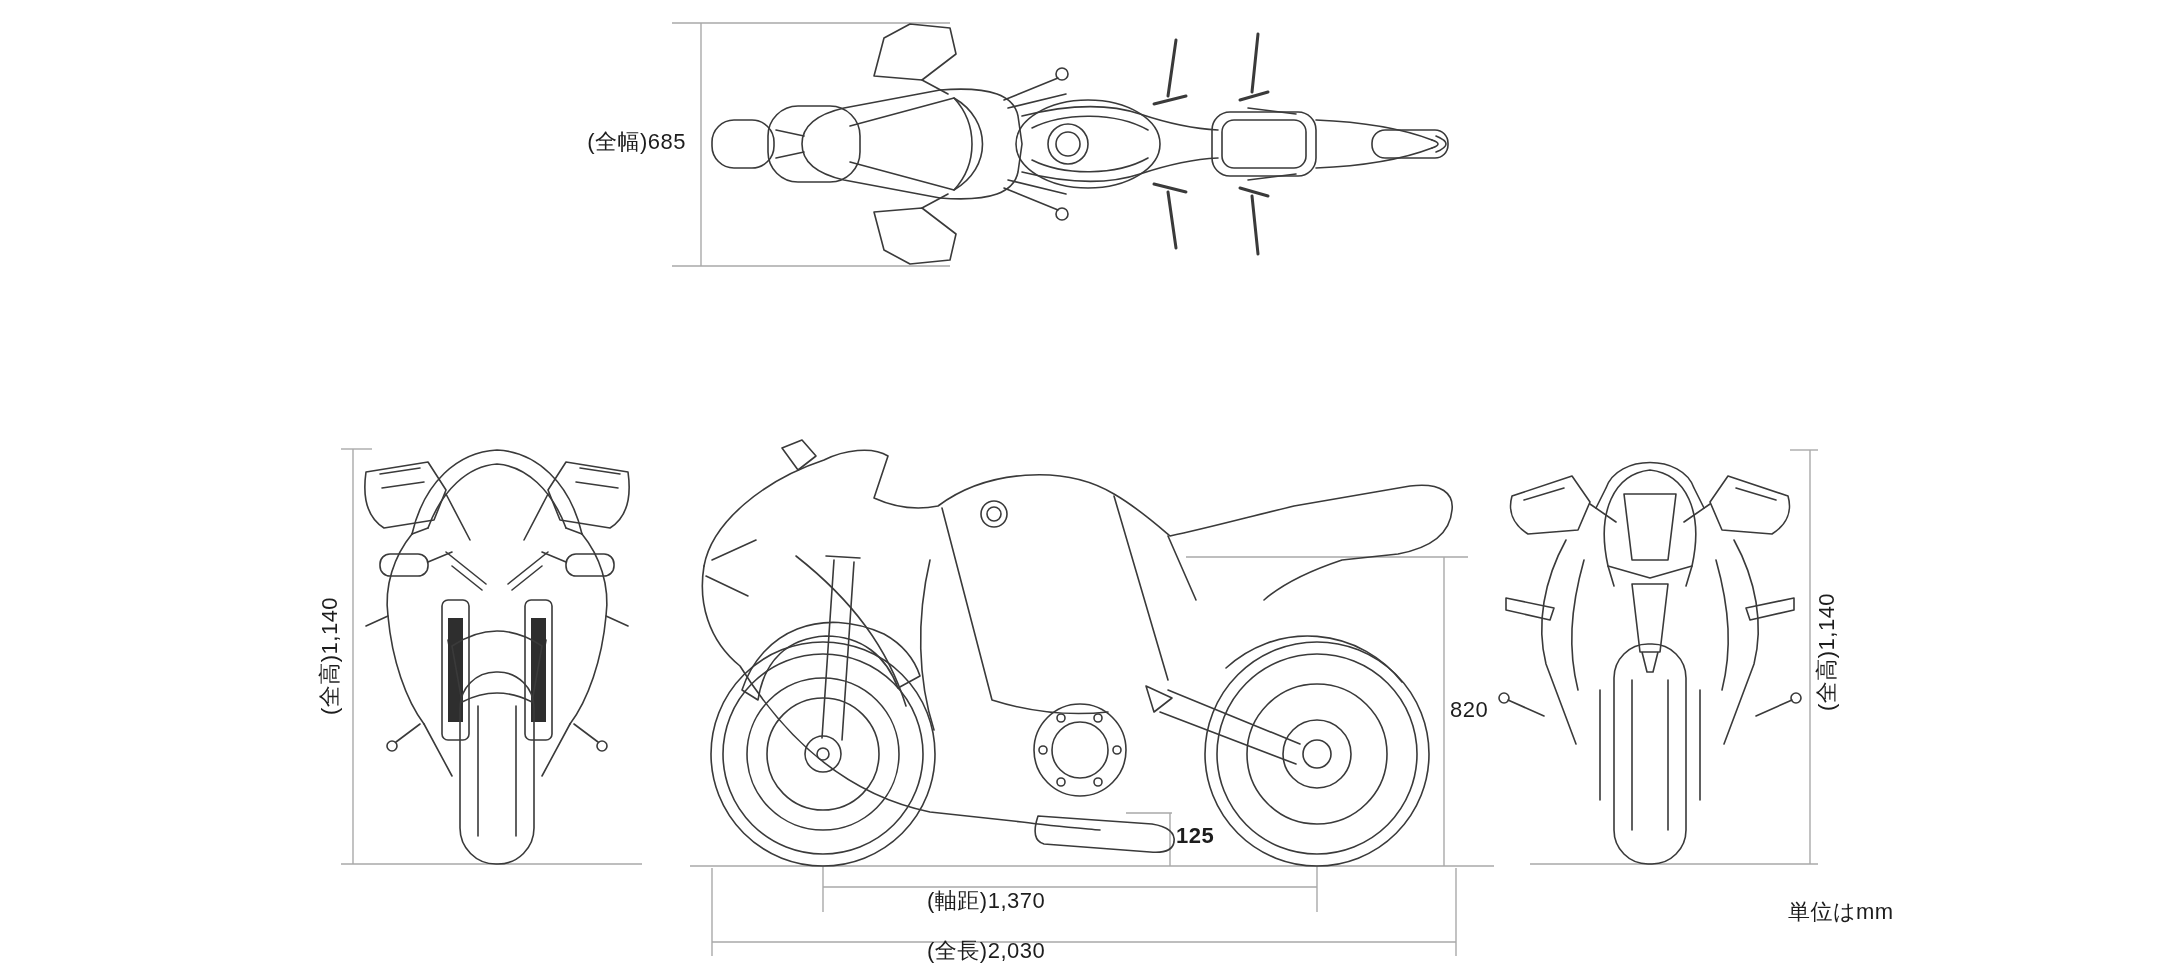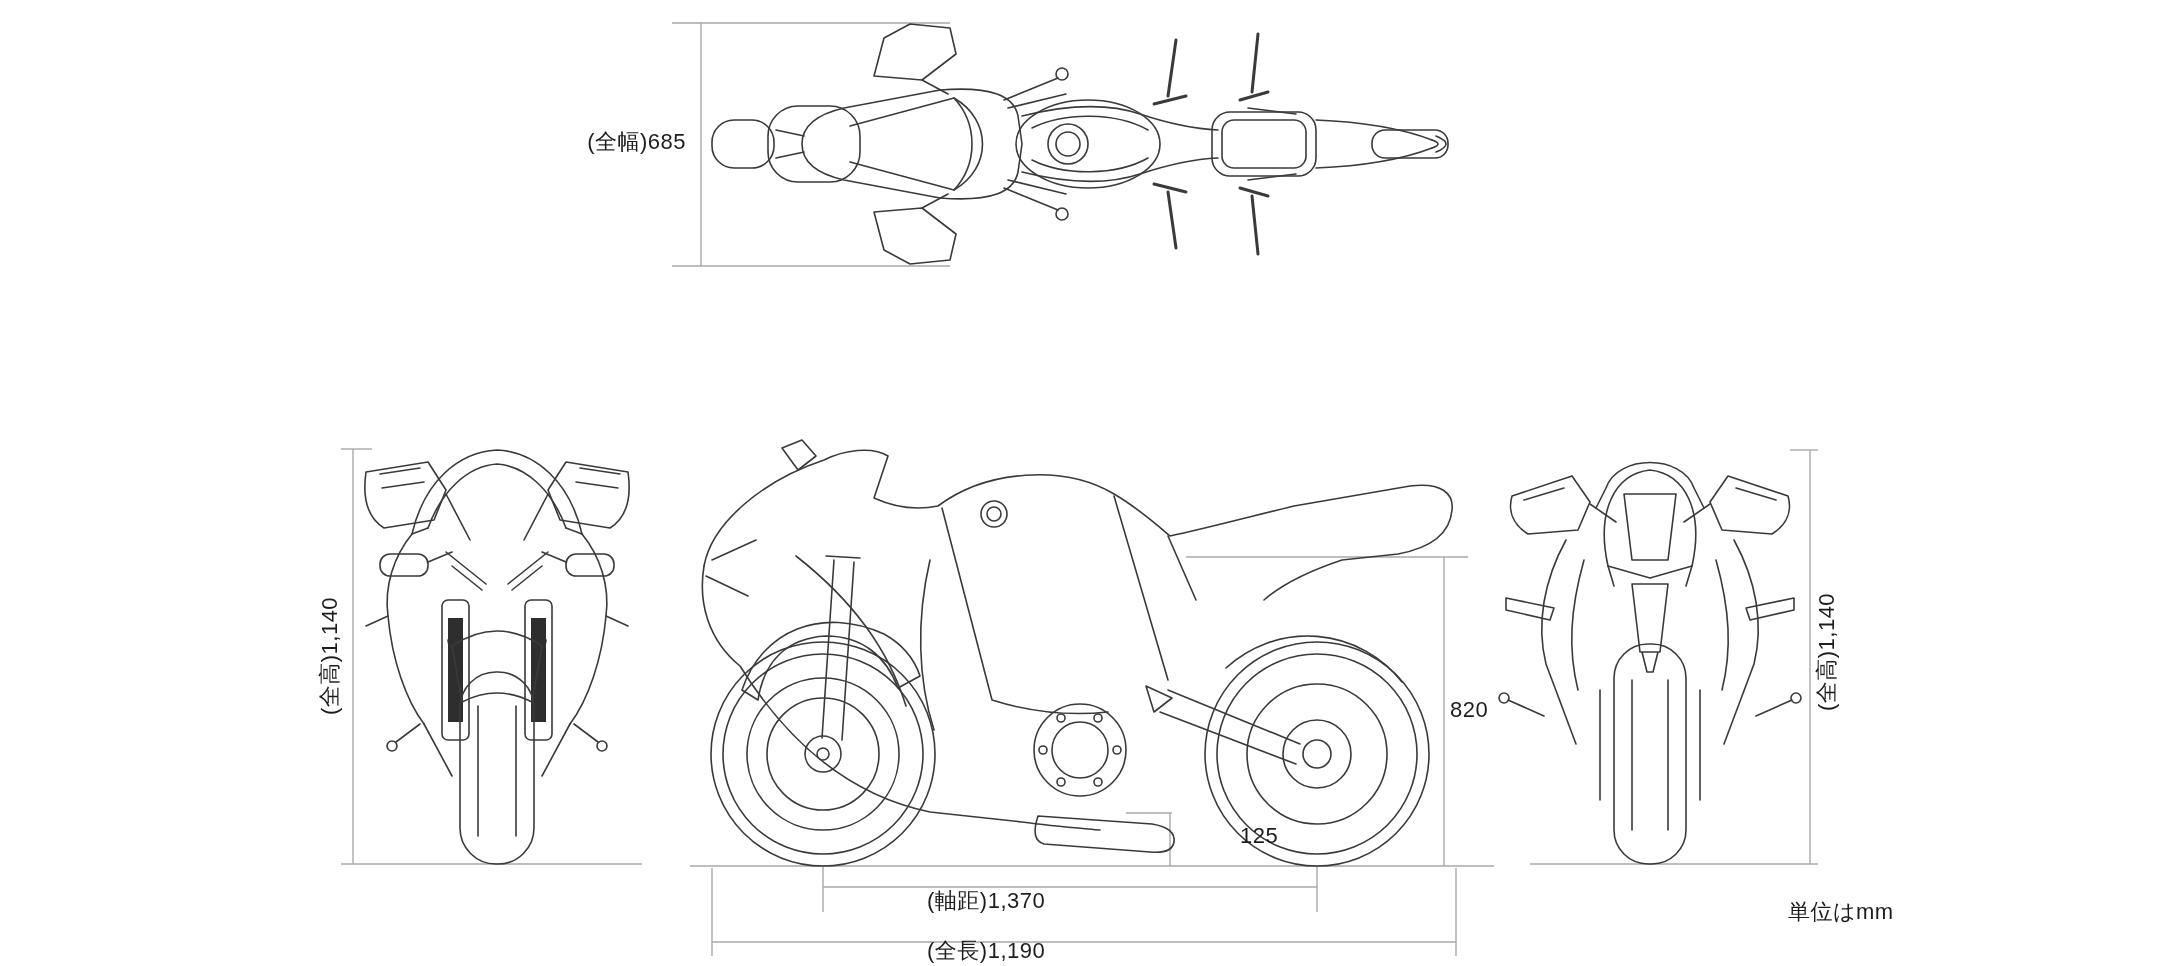--- a/index.html
+++ b/index.html
@@ -227,20 +227,20 @@
   </svg>
 
   <div class="label r" style="left:486px;top:130px;">(全幅)685</div>
 
   <div class="label rot" style="left:330px;top:656px;">(全高)1,140</div>
 
   <div class="label rot" style="left:1827px;top:652px;">(全高)1,140</div>
 
   <div class="label" style="left:1450px;top:698px;text-align:right;">820</div>
 
-  <div class="label" style="left:1240px;top:824px;">125</div>
+  <div class="label" style="left:1176px;top:824px;font-weight:bold;">125</div>
 
   <div class="label c" style="left:927px;top:889px;">(軸距)1,370</div>
 
-  <div class="label c" style="left:927px;top:939px;">(全長)1,190</div>
+  <div class="label c" style="left:927px;top:939px;">(全長)2,030</div>
 
   <div class="label" style="left:1788px;top:900px;">単位はmm</div>
 </div>
 
 </body></html>

